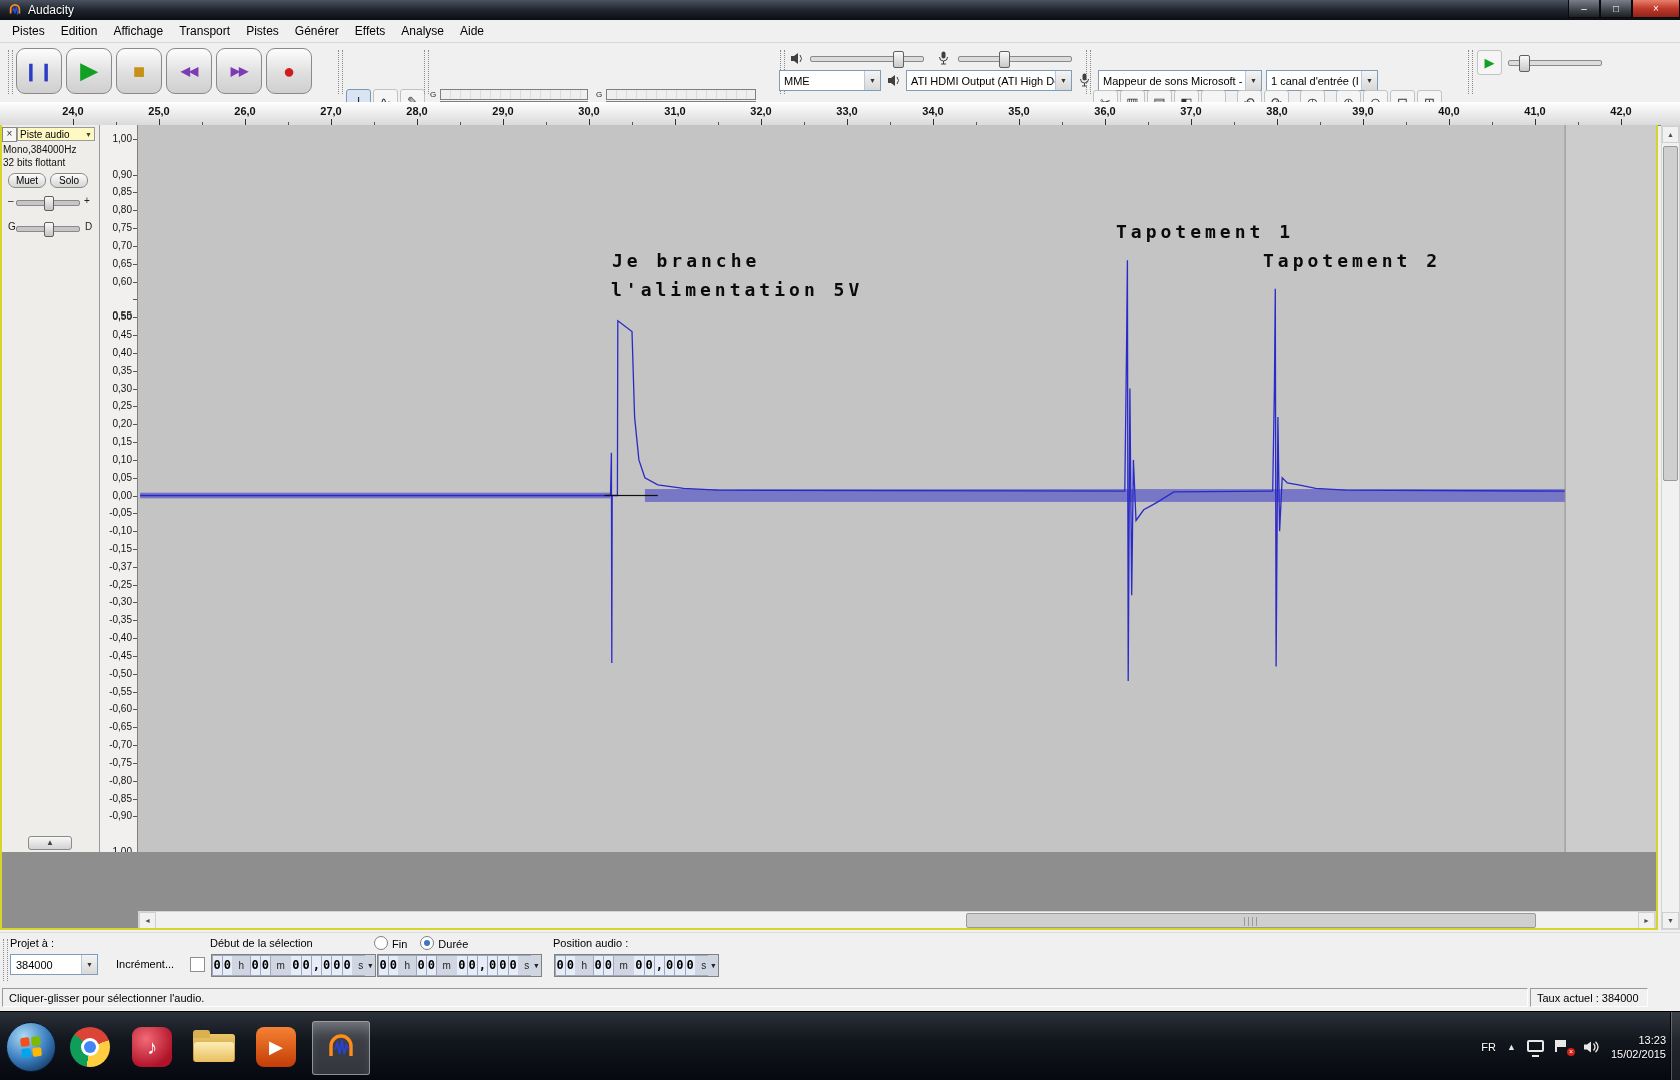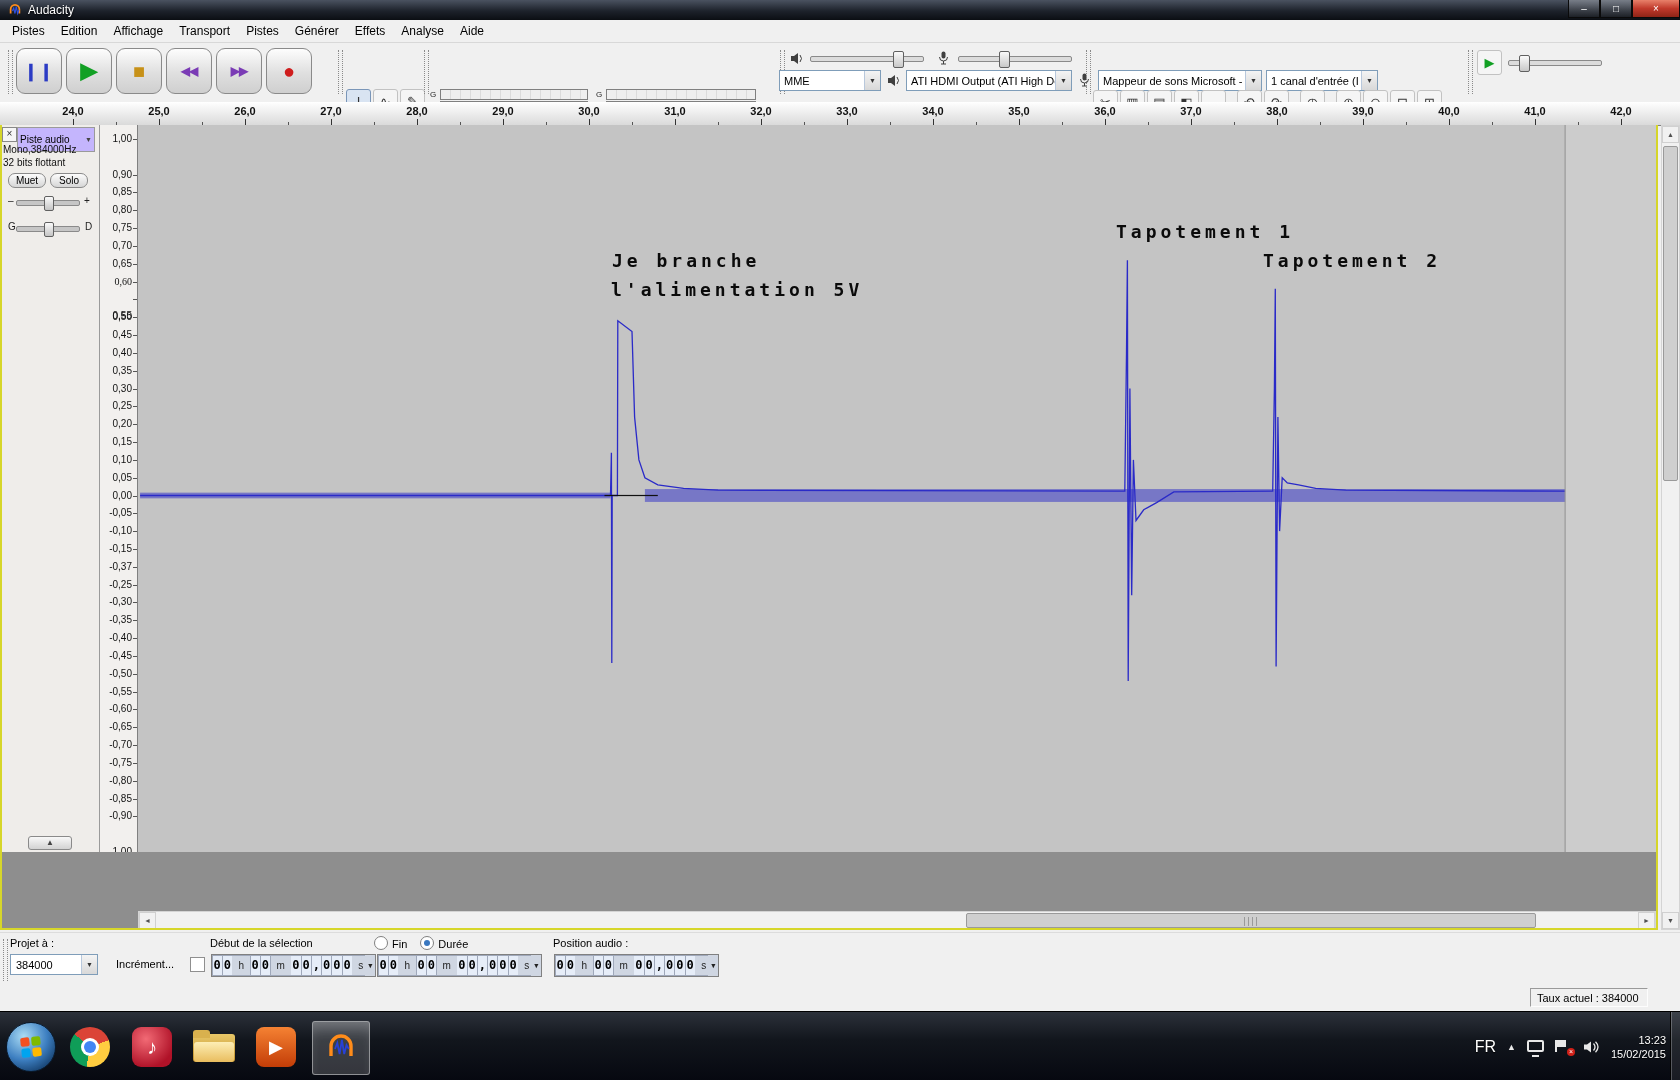--- a/index.html
+++ b/index.html
@@ -62,21 +62,21 @@
     background:linear-gradient(180deg,#ffffff,#dadada);border-bottom:1px solid #808080;overflow:hidden}
   .ruler-label{position:absolute;top:3px;width:44px;text-align:center;font-size:11px;font-weight:bold;color:#111}
   .ruler-tick{position:absolute;bottom:0;width:1px;height:6px;background:#333}
   .ruler-tick.minor{height:3px;background:#555}
 
   
   #trackview{position:absolute;left:0;top:125px;width:1656px;height:805px;background:#8e8e8e}
   #track-panel{position:absolute;left:0;top:0;width:100px;height:727px;background:#efedea;border-right:1px solid #9a9a9a;box-sizing:border-box}
   .tp-close{position:absolute;left:2px;top:2px;width:13px;height:13px;border:1px solid #888;background:#f6f6f6;
      font-size:10px;line-height:11px;text-align:center;color:#333}
-  .tp-combo{position:absolute;left:17px;top:2px;width:78px;height:25px;border:1px solid #9a9a9a;background:#c4b5fd;
+  .tp-combo{position:absolute;left:17px;top:2px;width:78px;height:14px;border:1px solid #9a9a9a;background:#fef9c3;
      display:flex;align-items:center;font-size:10px;padding:0 2px;box-sizing:border-box}
   .tp-combo .txt{flex:1}
   .tp-combo .ar{font-size:7px;color:#444}
   .tp-info{position:absolute;left:3px;font-size:10px;color:#111}
   .tp-btn{position:absolute;width:38px;height:15px;border:1px solid #8a8a8a;border-radius:7px;
      background:linear-gradient(180deg,#fcfcfc,#d6d6d6);font-size:10px;text-align:center;line-height:13px;padding:0}
   .tp-slider{position:absolute;left:16px;width:62px;height:4px;background:#c6c6c6;border:1px solid #8a8a8a;border-radius:2px}
   .tp-thumb{position:absolute;top:-5px;width:8px;height:13px;background:linear-gradient(180deg,#fafafa,#c4c4c4);
      border:1px solid #606060;border-radius:2px}
   .tp-end{position:absolute;font-size:10px;color:#222}
@@ -138,21 +138,21 @@
   .chrome::after{content:"";position:absolute;left:14px;top:14px;width:12px;height:12px;border-radius:50%;background:#4285f4}
   .musicapp{width:40px;height:40px;border-radius:9px;background:radial-gradient(circle at 35% 30%,#f26a75,#b01228 75%);
      display:flex;align-items:center;justify-content:center;color:#fff;font-size:20px}
   .folder{width:42px;height:34px;position:relative}
   .folder .back{position:absolute;left:0;top:4px;width:42px;height:28px;border-radius:3px;background:linear-gradient(180deg,#e8c768,#c3932e)}
   .folder .tab{position:absolute;left:0;top:0;width:17px;height:8px;border-radius:3px 3px 0 0;background:#d9b14e}
   .folder .front{position:absolute;left:1px;top:12px;width:40px;height:20px;border-radius:3px;background:linear-gradient(180deg,#fdeeb5,#e9bd5e)}
   .mediaapp{width:40px;height:40px;border-radius:8px;background:linear-gradient(180deg,#f58233,#c33d07);
      display:flex;align-items:center;justify-content:center;color:#fff;font-size:18px}
   #tray{position:absolute;right:14px;top:0;height:69px;display:flex;align-items:center;gap:11px}
-  .tray-txt{font-size:16px;color:#fff;text-shadow:0 1px 1px #000}
+  .tray-txt{font-size:11px;color:#fff;text-shadow:0 1px 1px #000}
   .tray-caret{font-size:9px;color:#e8e8e8}
   .tray-ico{width:17px;height:14px;position:relative}
   .mon{border:2px solid #e8e8e8;border-radius:2px;width:13px;height:8px}
   .mon::after{content:"";position:absolute;left:5px;bottom:-3px;width:7px;height:2px;background:#e8e8e8}
   .badge{position:absolute;right:-3px;bottom:-2px;width:8px;height:8px;border-radius:50%;background:#d02018;
      color:#fff;font-size:7px;line-height:8px;text-align:center}
   .flagico{width:10px;height:12px;border-left:2px solid #e8e8e8;position:relative}
   .flagico::before{content:"";position:absolute;left:0;top:0;width:9px;height:7px;background:#e8e8e8}
   #clock{text-align:right;font-size:11px;line-height:14px;color:#fff;text-shadow:0 1px 1px #000}
   #showdesk{position:absolute;right:0;top:0;width:9px;height:69px;background:rgba(255,255,255,.08);border-left:1px solid #000;box-shadow:inset 1px 0 rgba(255,255,255,.25)}
@@ -475,21 +475,21 @@
       <div class="vr-label" style="top: 61.475px;">0,85</div>
       <div class="vr-tick" style="top: 67.475px;"></div>
       <div class="vr-label" style="top: 79.3px; margin-left: 13px;">0,80</div>
       <div class="vr-tick" style="top: 85.3px;"></div>
       <div class="vr-label" style="top: 97.125px;">0,75</div>
       <div class="vr-tick" style="top: 103.125px;"></div>
       <div class="vr-label" style="top: 114.95px;">0,70</div>
       <div class="vr-tick" style="top: 120.95px;"></div>
       <div class="vr-label" style="top: 132.775px;">0,65</div>
       <div class="vr-tick" style="top: 138.775px;"></div>
-      <div class="vr-label" style="top: 150.6px; font-family: Liberation Serif, serif;">0,60</div>
+      <div class="vr-label" style="top: 150.6px;">0,60</div>
       <div class="vr-tick" style="top: 156.6px;"></div>
       <div class="vr-label" style="top: 185px;">0,55</div>
       <div class="vr-tick" style="top: 174.425px;"></div>
       <div class="vr-label" style="top: 186.25px;">0,50</div>
       <div class="vr-tick" style="top: 192.25px;"></div>
       <div class="vr-label" style="top: 204.075px;">0,45</div>
       <div class="vr-tick" style="top: 210.075px;"></div>
       <div class="vr-label" style="top: 221.9px;">0,40</div>
       <div class="vr-tick" style="top: 227.9px;"></div>
       <div class="vr-label" style="top: 239.725px;">0,35</div>
@@ -661,20 +661,23 @@
       <span class="tdigit">0</span>
       <span class="tdigit">0</span>
       <span class="tdigit">0</span>
       <span class="tunit"> </span>
       <span class="tunit">s</span>
       <span class="tf-arrow">▼</span>
     </div>
 </div>
 
 <div id="statusbar">
+  <div class="status-panel" style="left:2px;width:1526px">
+    <span>Cliquer-glisser pour sélectionner l'audio.</span>
+  </div>
   <div class="status-panel" style="left:1530px;width:118px">
     <span>Taux actuel : 384000</span>
   </div>
 </div>
 
 <div id="taskbar">
   <div id="orb">
     <span class="flag">
       <i style="background:#f25022"></i>
         <i style="background:#7fba00"></i>

